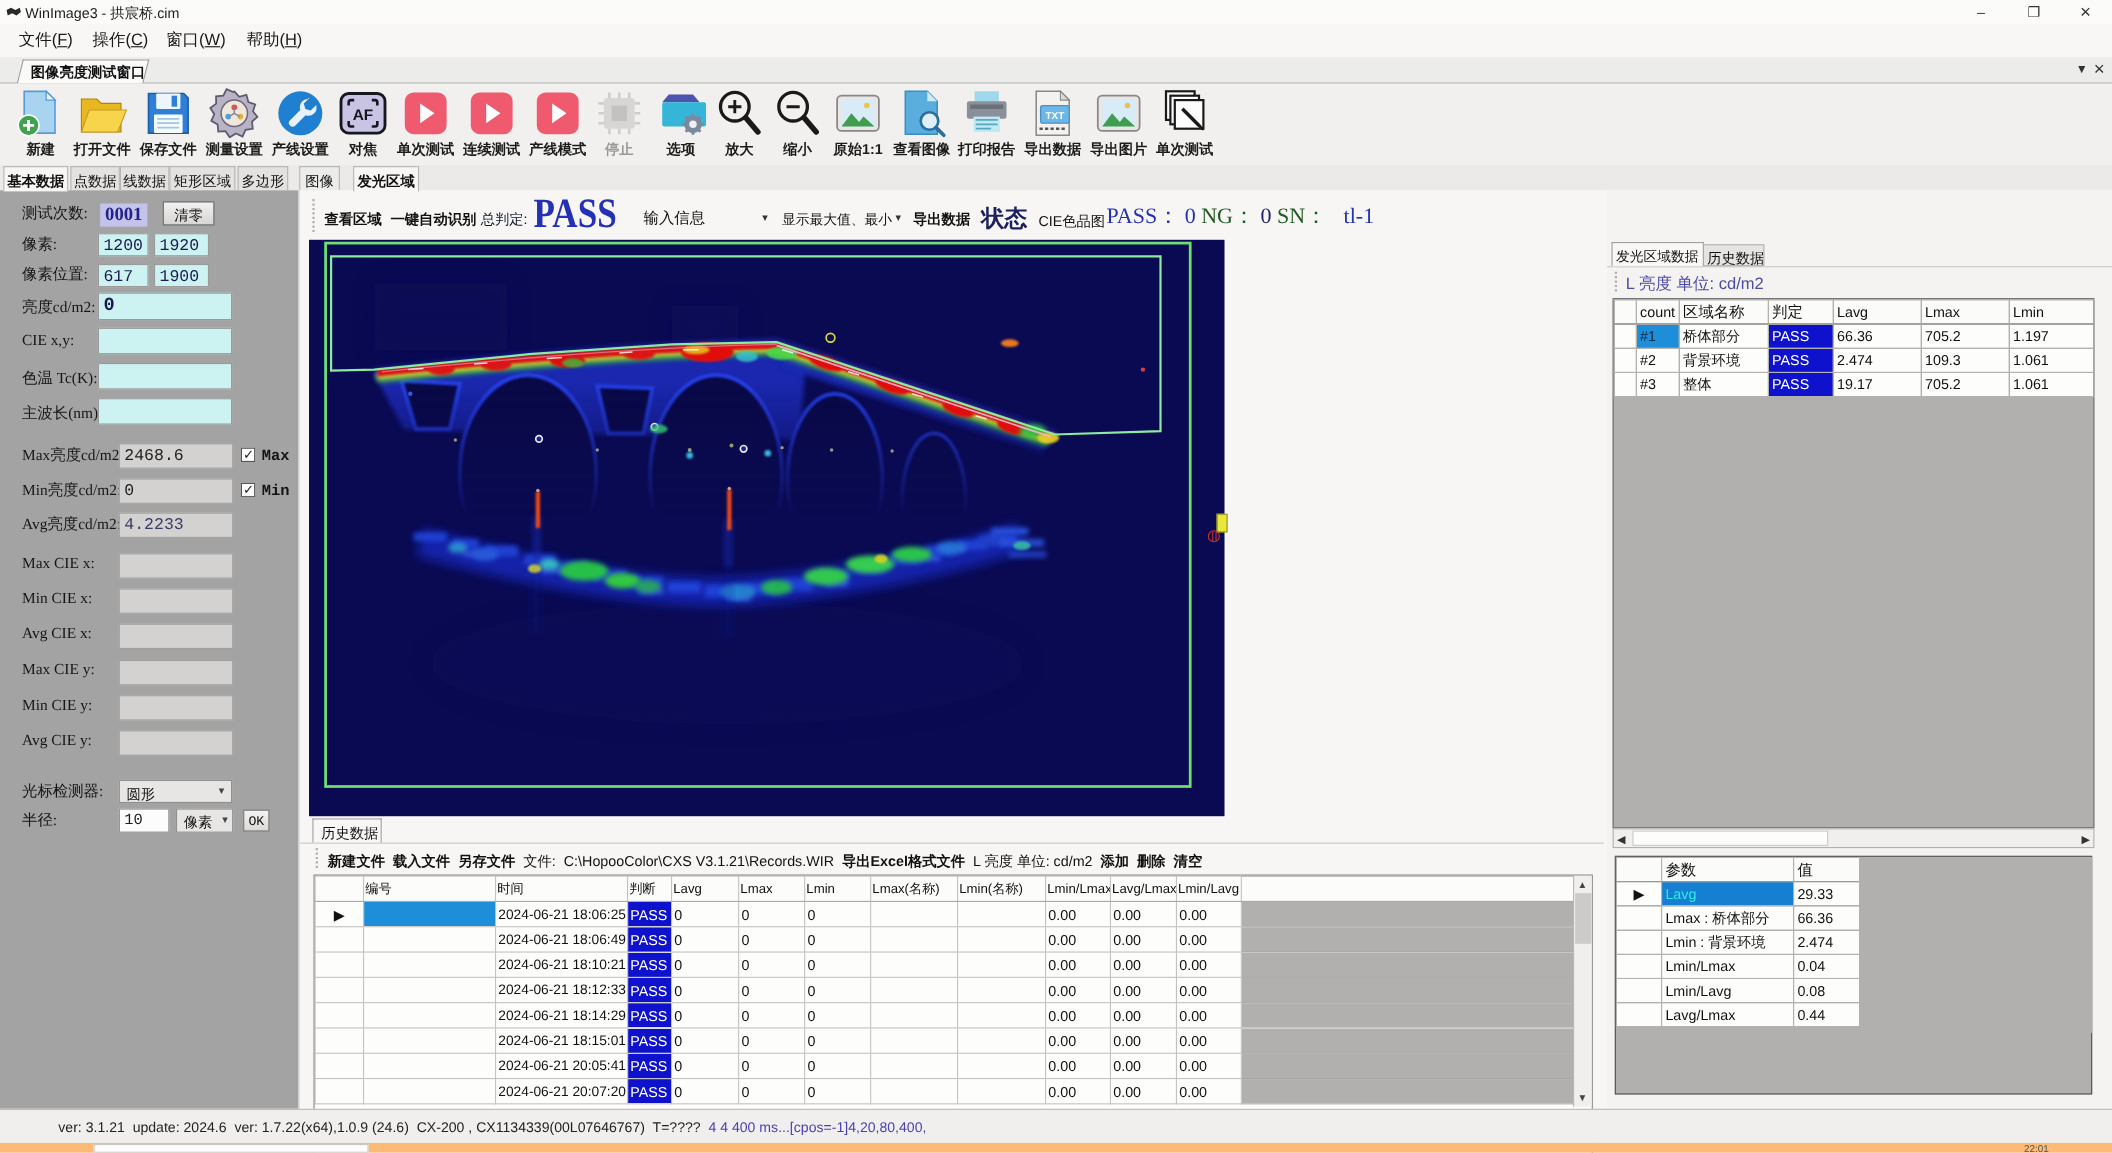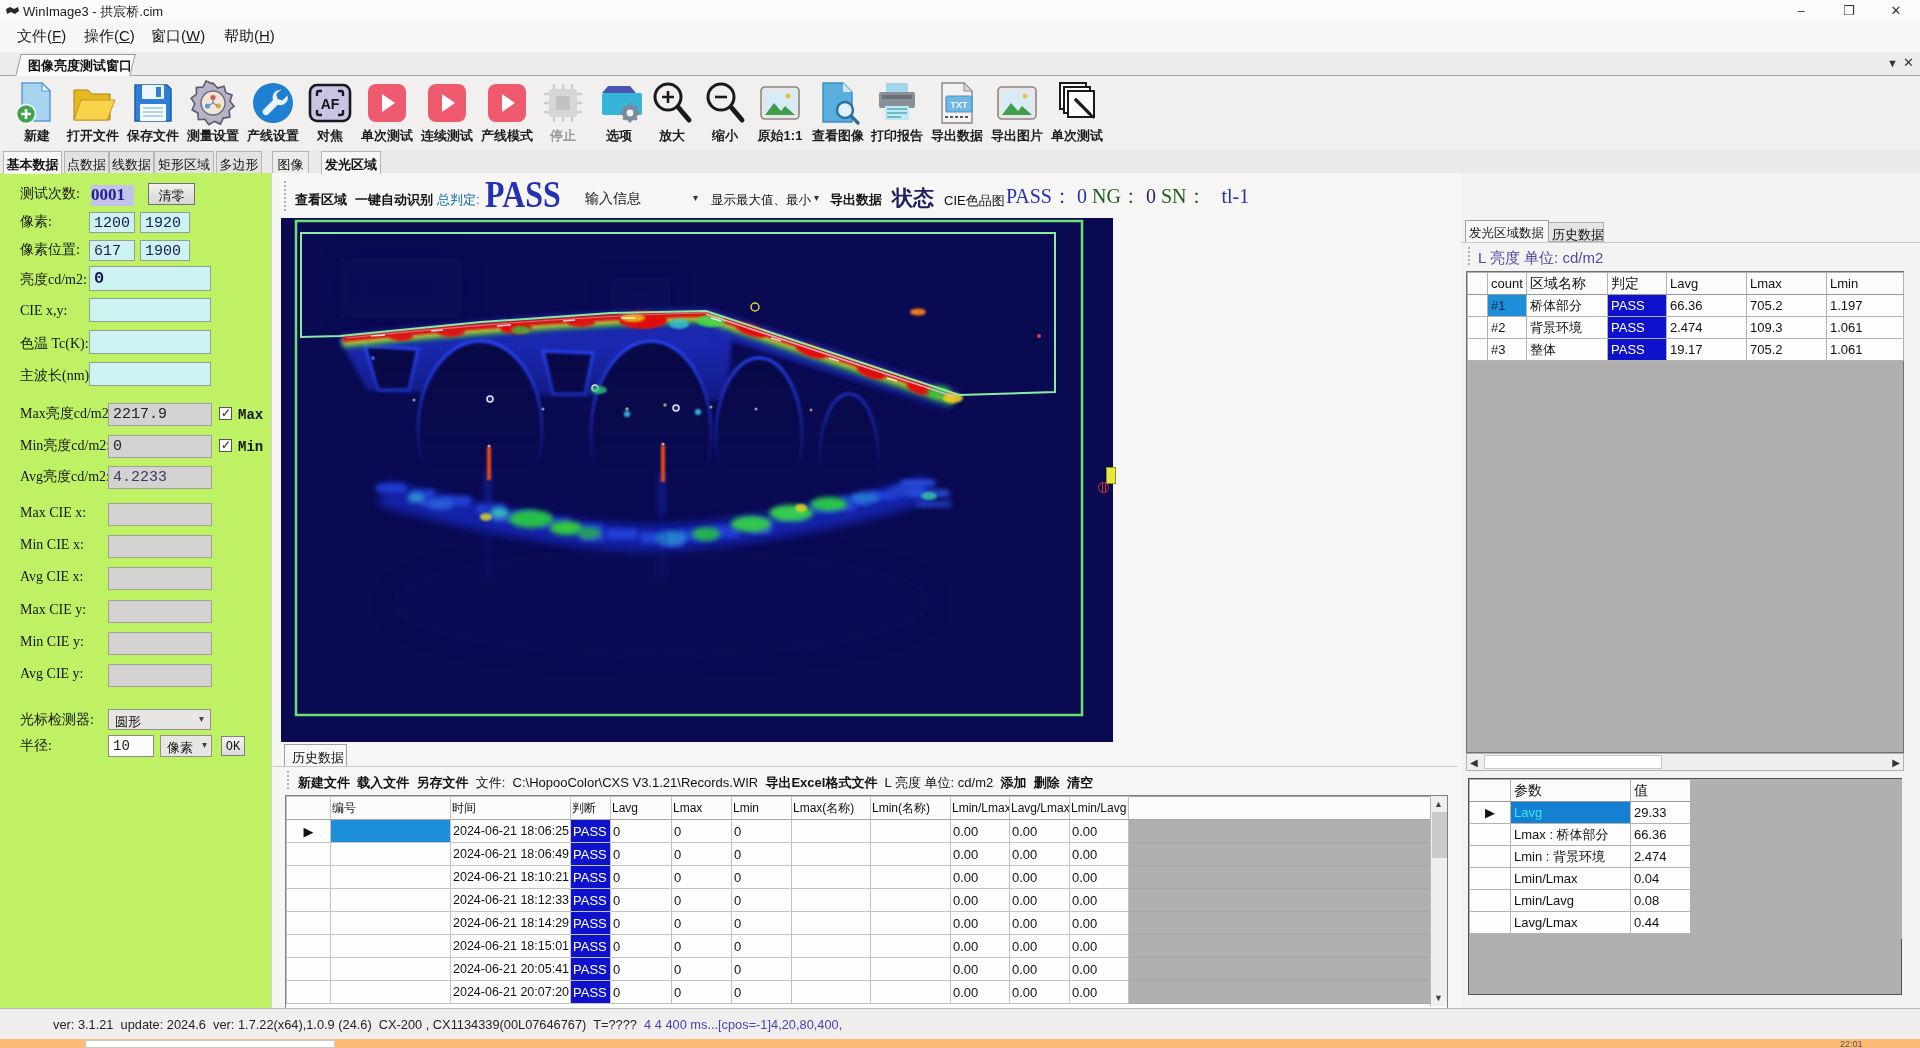--- a/index.html
+++ b/index.html
@@ -20,21 +20,21 @@
 .tbtn { position:absolute; top:4px; width:58px; height:68px; text-align:center; }
 .tbtn svg { display:block; margin:0 auto; }
 .tlabel { font-size:13px; font-weight:bold; color:#1c1c1c; margin-top:1px; white-space:nowrap; }
 .tlabel.dis { color:#9a9a9a; }
 
 #subtabs { position:absolute; left:0; top:150px; width:1920px; height:23px; background:#eceae8; }
 .stab { position:absolute; top:1px; height:22px; font-size:13px; color:#111; text-align:center; padding:4px 0 0 0; border:1px solid #b5b5b5; border-bottom:none; background:#e4e2e0; white-space:nowrap; }
 .stab.sel { background:#f7f6f4; font-weight:bold; height:23px; z-index:2; }
 
 #main { position:absolute; left:0; top:173px; width:1920px; height:835px; background:#f4f3f1; }
-#leftpanel { position:absolute; left:0; top:0; width:272px; height:835px; background:#bef264; border-right:1px solid #d8d6d4;text-decoration:underline; }
+#leftpanel { position:absolute; left:0; top:0; width:272px; height:835px; background:#a3a3a3; border-right:1px solid #d8d6d4;text-decoration:underline; }
 .flabel { position:absolute; font-family:"Liberation Serif",serif; font-size:14px; color:#151515; white-space:nowrap; }
 .cyanbox { position:absolute; background:#ccf2f2; border:1px solid #9a9a9a; font-family:"Liberation Mono",monospace; font-size:15px; color:#1a1a50; padding:2px 4px 0 4px; }
 .graybox { position:absolute; background:#d4d2d0; border:1px solid #a0a0a0; font-family:"Liberation Mono",monospace; font-size:15px; color:#333; padding:2px 4px 0 4px; }
 .whitebox { position:absolute; background:#fcfcfc; border:1px solid #8a8a8a; font-family:"Liberation Mono",monospace; font-size:15px; color:#222; padding:2px 4px 0 4px; }
 .cb { position:absolute; width:13px; height:13px; background:#fdfdfd; border:1px solid #555; }
 .cb:after { content:"\2713"; position:absolute; left:1px; top:-2px; font-size:12px; color:#222; }
 .cblab { position:absolute; font-family:"Liberation Mono",monospace; font-size:14px; font-weight:bold; color:#151515; }
 
 #center { position:absolute; left:273px; top:0; width:1188px; height:835px; background:#f7f6f4; }
 
@@ -253,38 +253,38 @@
   <div class="stab" style="left:109px;width:45px">线数据</div>
   <div class="stab" style="left:154px;width:60px">矩形区域</div>
   <div class="stab" style="left:216px;width:46px">多边形</div>
   <div class="stab" style="left:272px;width:37px;background:#ececea">图像</div>
   <div class="stab sel" style="left:321px;width:60px">发光区域</div>
 </div>
 
 <div id="main">
   <div id="leftpanel">
     <div class="flabel" style="left:20px;top:12px">测试次数:</div>
-    <div class="abs" style="left:91px;top:12px;width:43px;height:21px;background:#c3c3ec;font-family:'Liberation Serif',serif;font-weight:bold;font-size:17px;color:#22228a;">0001</div>
+    <div class="abs" style="left:91px;top:12px;width:43px;height:21px;background:#c3c3ec;font-family:'Liberation Serif',serif;font-weight:bold;font-size:17px;color:#22228a;text-align:center">0001</div>
     <div class="abs" style="left:148px;top:10px;width:47px;height:22px;background:linear-gradient(#f2f1ef,#d8d6d4);border:1px solid #707070;font-size:13px;color:#111;text-align:center;padding-top:3px">清零</div>
     <div class="flabel" style="left:20px;top:40px">像素:</div>
     <div class="cyanbox" style="left:89px;top:39px;width:46px;height:21px">1200</div>
     <div class="cyanbox" style="left:140px;top:39px;width:50px;height:21px">1920</div>
     <div class="flabel" style="left:20px;top:68px">像素位置:</div>
     <div class="cyanbox" style="left:89px;top:67px;width:46px;height:21px">617</div>
     <div class="cyanbox" style="left:140px;top:67px;width:50px;height:21px">1900</div>
     <div class="flabel" style="left:20px;top:98px">亮度cd/m2:</div>
     <div class="cyanbox" style="left:89px;top:93px;width:122px;height:25px;font-weight:bold;font-size:17px">0</div>
     <div class="flabel" style="left:20px;top:130px">CIE x,y:</div>
     <div class="cyanbox" style="left:89px;top:125px;width:122px;height:24px"></div>
     <div class="flabel" style="left:20px;top:162px">色温 Tc(K):</div>
     <div class="cyanbox" style="left:89px;top:157px;width:122px;height:24px"></div>
     <div class="flabel" style="left:20px;top:194px">主波长(nm):</div>
     <div class="cyanbox" style="left:89px;top:189px;width:122px;height:24px"></div>
     <div class="flabel" style="left:20px;top:232px;font-size:14px">Max亮度cd/m2:</div>
-    <div class="graybox" style="left:108px;top:230px;width:104px;height:23px;color:#222">2217.9</div>
+    <div class="graybox" style="left:108px;top:230px;width:104px;height:23px;color:#222">2468.6</div>
     <div class="cb" style="left:219px;top:234px"></div>
         <div class="cblab" style="left:238px;top:234px">Max</div>
     <div class="flabel" style="left:20px;top:264px;font-size:14px">Min亮度cd/m2:</div>
     <div class="graybox" style="left:108px;top:262px;width:104px;height:23px;color:#222">0</div>
     <div class="cb" style="left:219px;top:266px"></div>
         <div class="cblab" style="left:238px;top:266px">Min</div>
     <div class="flabel" style="left:20px;top:295px;font-size:14px">Avg亮度cd/m2:</div>
     <div class="graybox" style="left:108px;top:293px;width:104px;height:23px;color:#3a3a66">4.2233</div>
     <div class="flabel" style="left:20px;top:332px;font-size:14px">Max CIE x:</div>
     <div class="graybox" style="left:108px;top:330px;width:104px;height:23px"></div>
@@ -303,21 +303,21 @@
     <div class="flabel" style="left:20px;top:564px">半径:</div>
     <div class="whitebox" style="left:108px;top:562px;width:46px;height:22px;font-size:14px">10</div>
     <div class="abs" style="left:160px;top:562px;width:52px;height:22px;background:#e8e6e4;border:1px solid #909090;font-size:13px;color:#111;padding:3px 0 0 6px">像素<span style="position:absolute;right:4px;top:3px;font-size:10px;color:#444">▾</span></div>
     <div class="abs" style="left:221px;top:563px;width:24px;height:20px;background:linear-gradient(#f4f3f1,#dcdad8);border:1px solid #808080;font-family:'Liberation Mono',monospace;font-size:12px;color:#111;text-align:center;padding-top:3px">OK</div>
   </div>
   <div id="center">
 
     <div class="grip" style="left:11px;top:8px;height:30px"></div>
     <div class="abs" style="left:22px;top:18px;font-size:13px;font-weight:bold;color:#111">查看区域</div>
     <div class="abs" style="left:82px;top:18px;font-size:13px;font-weight:bold;color:#111">一键自动识别</div>
-    <div class="abs" style="left:164px;top:18px;font-size:13px;color:#0369a1">总判定:</div>
+    <div class="abs" style="left:164px;top:18px;font-size:13px;color:#0f172a">总判定:</div>
     <div class="abs" style="left:212px;top:-1px;font-family:'Liberation Serif',serif;font-size:38px;font-weight:bold;color:#2431b4;transform:scaleX(0.84);transform-origin:left top">PASS</div>
     <div class="abs" style="left:312px;top:17px;font-size:14px;color:#111">输入信息</div>
     <div class="abs" style="left:420px;top:19px;font-size:10px;color:#333">▾</div>
     <div class="abs" style="left:438px;top:19px;font-size:12.5px;color:#111">显示最大值、最小</div>
     <div class="abs" style="left:541px;top:19px;font-size:10px;color:#333">▾</div>
     <div class="abs" style="left:557px;top:18px;font-size:13px;font-weight:bold;color:#111">导出数据</div>
     <div class="abs" style="left:619px;top:11px;font-size:21px;font-weight:bold;color:#1c2060">状态</div>
     <div class="abs" style="left:671px;top:19px;font-size:13px;color:#111">CIE色品图</div>
     <div class="abs" style="left:733px;top:10px;font-family:'Liberation Serif',serif;font-size:20px;color:#2431b4">PASS：&nbsp;0 <span style="color:#1e5c20">NG：</span>&nbsp;<span style="color:#232370">0</span> <span style="color:#1e5c20">SN：</span>&nbsp;&nbsp;&nbsp;<span style="color:#2431b4;font-size:20px">tl-1</span></div>
 

